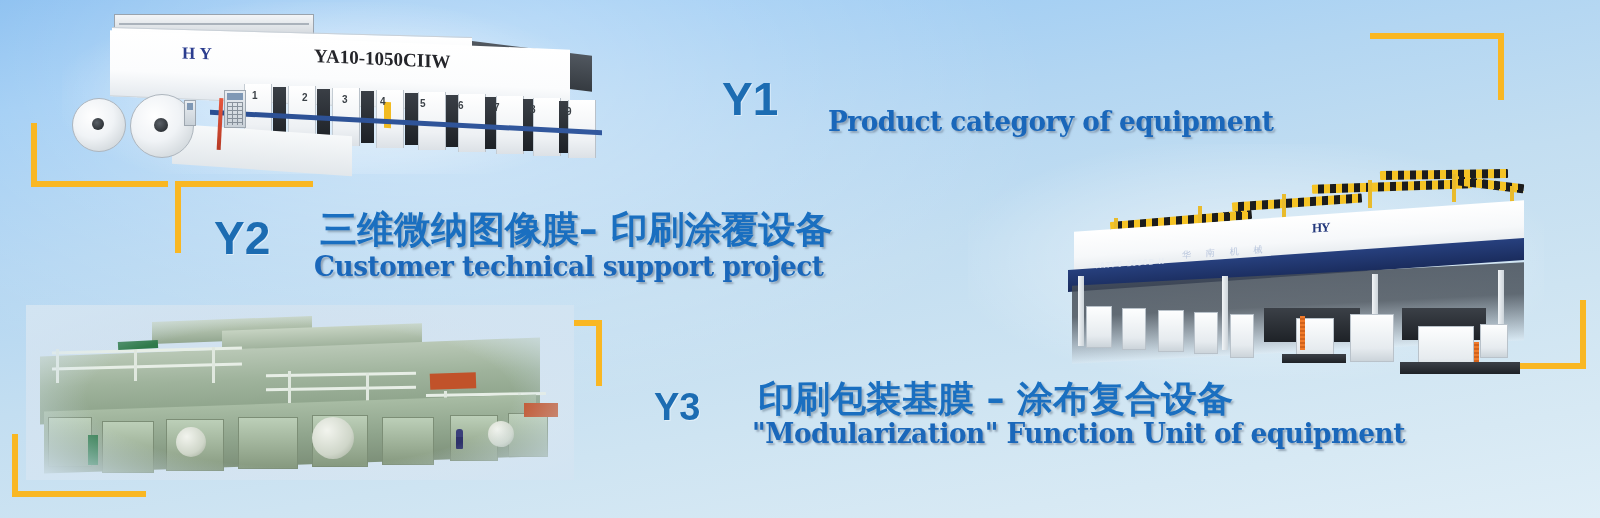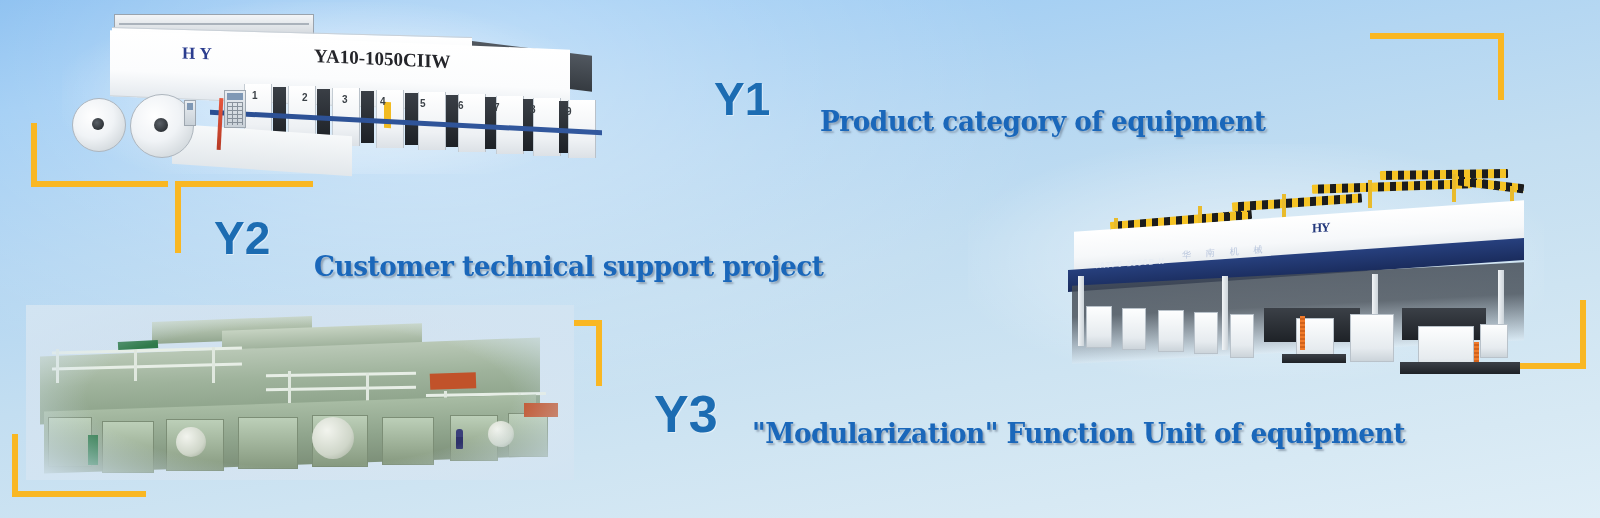--- a/index.html
+++ b/index.html
@@ -446,28 +446,30 @@
 
     <div class="greenacc" style="left:92px; top:36px; width:40px; height:8px; transform:rotate(-3deg);"></div>
     <div class="greenacc" style="left:62px; top:130px; width:10px; height:30px;"></div>
     <div class="orangeacc" style="left:404px; top:68px; width:46px; height:16px; transform:rotate(-2deg);"></div>
     <div class="orangeacc" style="left:498px; top:98px; width:34px; height:14px;"></div>
     <div class="worker" style="left:430px; top:124px;"></div>
 
     <div class="fade"></div>
   </div>
 
-  <div class="textgroup" style="left:8px; top:0; width:1432px; height:518px;">
+  <div class="textgroup" style="left:16px; top:0; width:1432px; height:518px;">
     <div class="ylabel" style="left:706px; top:76px; font-size:46px;">Y1</div>
     <div class="en" style="left:812px; top:108px; font-size:28px;">Product category of equipment</div>
   </div>
 
   <div class="textgroup" style="left:0; top:0; width:1600px; height:518px;">
     <div class="ylabel" style="left:214px; top:215px; font-size:46px;">Y2</div>
+    <div class="cn" style="left:320px; top:211px; font-size:37px;">三维微纳图像膜– 印刷涂覆设备</div>
     <div class="en" style="left:314px; top:253px; font-size:28px;">Customer technical support project</div>
   </div>
 
   <div class="textgroup" style="left:0; top:0; width:1600px; height:518px;">
-    <div class="ylabel" style="left:654px; top:388px; font-size:52px;">Y3</div>
+    <div class="ylabel" style="left:654px; top:388px; font-size:38px;">Y3</div>
+    <div class="cn" style="left:758px; top:381px; font-size:36px;">印刷包装基膜 –  涂布复合设备</div>
     <div class="en" style="left:752px; top:420px; font-size:28px;">"Modularization" Function Unit of equipment</div>
   </div>
 
 </div>
 
 </body></html>

